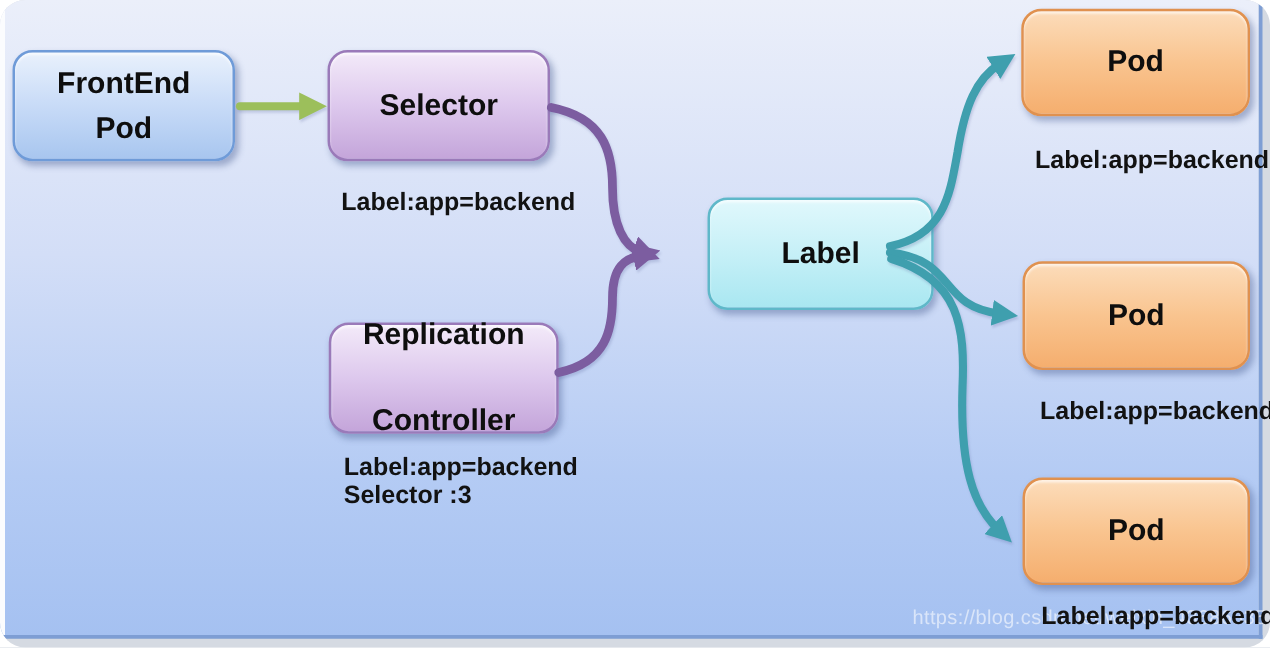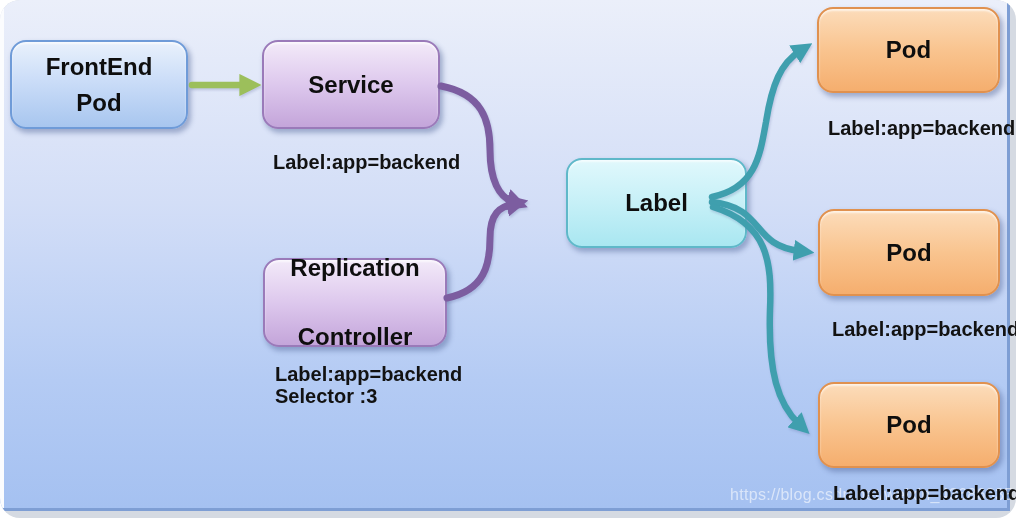--- a/index.html
+++ b/index.html
@@ -56,21 +56,21 @@
 
     <path d="M 713 207 C 768 224, 772 262, 770 310 C 768 372, 778 404, 799 424" stroke="#3f9fae" stroke-width="6.5" fill="none" stroke-linecap="round" marker-end="url(#mTeal)"></path>
   </svg>
 
   <div class="node node-blue" style="left:10px;top:40px;width:178px;height:89px;">
     <span>FrontEnd</span>
     <span>Pod</span>
   </div>
 
   <div class="node node-purple" style="left:262px;top:40px;width:178px;height:89px;">
-    <span>Service</span>
+    <span>Selector</span>
   </div>
   <div class="sublabel" style="left:273px;top:151px;">Label:app=backend</div>
 
   <div class="node node-purple" style="left:263px;top:258px;width:184px;height:89px;gap:33px;">
     <span>Replication</span>
     <span>Controller</span>
   </div>
   <div class="sublabel" style="left:275px;top:363px;">Label:app=backend</div>
   <div class="sublabel" style="left:275px;top:385px;">Selector :3</div>
 

